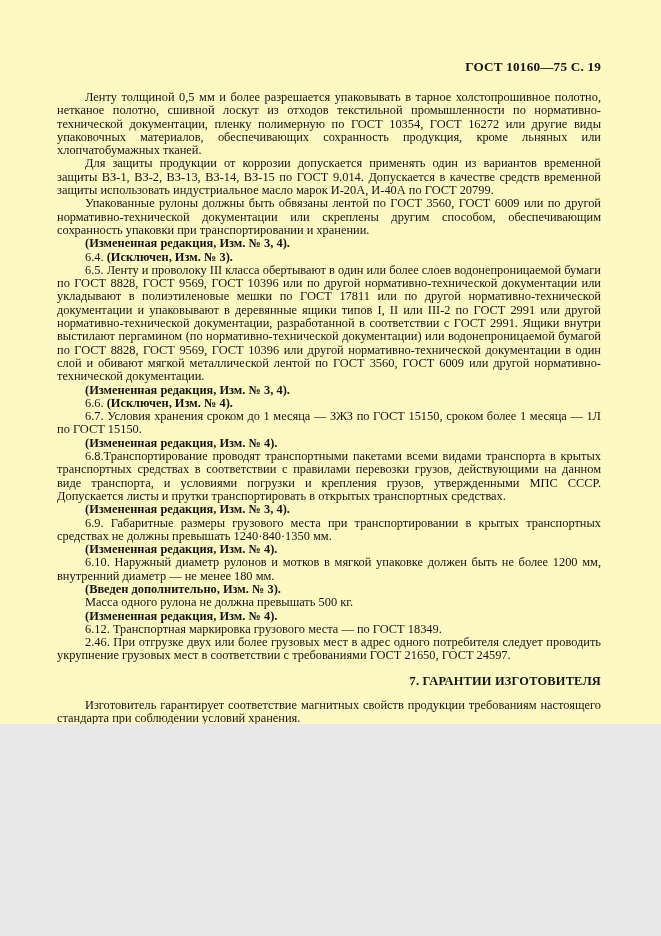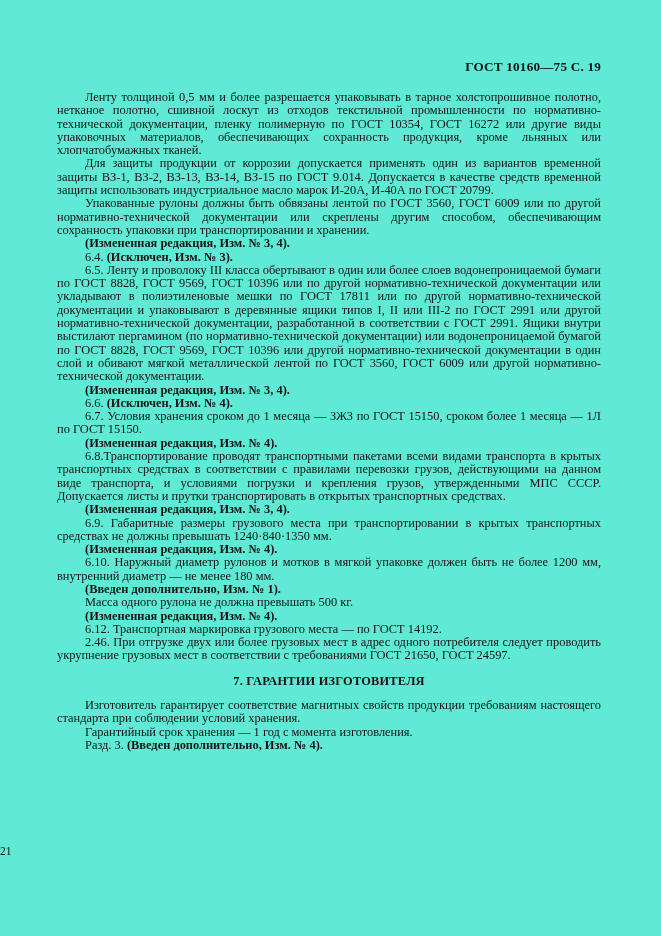--- a/index.html
+++ b/index.html
@@ -3,23 +3,23 @@
 <meta charset="utf-8">
 <style>
   html, body {
     margin: 0;
     padding: 0;
     background: #e8e8e8;
   }
   .page {
     position: relative;
     width: 661px;
-    height: 936px;
+    height: 724px;
     margin: 0 auto;
-    background: #5eead4;
+    background: #fef9c3;
     box-sizing: border-box;
     padding: 60px 60px 0 57px;
     font-family: "Liberation Serif", "DejaVu Serif", serif;
     color: #141414;
     overflow: hidden;
   }
   .doc-header {
     text-align: right;
     font-weight: bold;
     font-size: 13.2px;
@@ -30,21 +30,21 @@
   .doc-body {
     font-size: 12.4px;
     line-height: 13.3px;
   }
   .doc-body p {
     margin: 0;
     text-align: justify;
     text-indent: 28px;
   }
   .doc-body p.heading {
-    text-align: center;
+    text-align: right;
     text-indent: 0;
     font-weight: bold;
     margin-top: 12px;
     margin-bottom: 11px;
     letter-spacing: 0.2px;
   }
   .bold {
     font-weight: bold;
   }
   .doc-footer {
@@ -73,24 +73,24 @@
       <p class="para"><span>6.5. Ленту и проволоку III класса обертывают в один или более слоев водонепроницаемой бумаги по ГОСТ 8828, ГОСТ 9569, ГОСТ 10396 или по другой нормативно-технической документации или укладывают в полиэтиленовые мешки по ГОСТ 17811 или по другой нормативно-технической документации и упаковывают в деревянные ящики типов I, II или III-2 по ГОСТ 2991 или другой нормативно-технической документации, разработанной в соответствии с ГОСТ 2991. Ящики внутри выстилают пергамином (по нормативно-технической документации) или водонепроницаемой бумагой по ГОСТ 8828, ГОСТ 9569, ГОСТ 10396 или другой нормативно-технической документации в один слой и обивают мягкой металлической лентой по ГОСТ 3560, ГОСТ 6009 или другой нормативно-технической документации.</span></p>
       <p class="para"><span class="bold">(Измененная редакция, Изм. № 3, 4).</span></p>
       <p class="para"><span>6.6. </span><span class="bold">(Исключен, Изм. № 4).</span></p>
       <p class="para"><span>6.7. Условия хранения сроком до 1 месяца — ЗЖЗ по ГОСТ 15150, сроком более 1 месяца — 1Л по ГОСТ 15150.</span></p>
       <p class="para"><span class="bold">(Измененная редакция, Изм. № 4).</span></p>
       <p class="para"><span>6.8.Транспортирование проводят транспортными пакетами всеми видами транспорта в крытых транспортных средствах в соответствии с правилами перевозки грузов, действующими на данном виде транспорта, и условиями погрузки и крепления грузов, утвержденными МПС СССР. Допускается листы и прутки транспортировать в открытых транспортных средствах.</span></p>
       <p class="para"><span class="bold">(Измененная редакция, Изм. № 3, 4).</span></p>
       <p class="para"><span>6.9. Габаритные размеры грузового места при транспортировании в крытых транспортных средствах не должны превышать 1240·840·1350 мм.</span></p>
       <p class="para"><span class="bold">(Измененная редакция, Изм. № 4).</span></p>
       <p class="para"><span>6.10. Наружный диаметр рулонов и мотков в мягкой упаковке должен быть не более 1200 мм, внутренний диаметр — не менее 180 мм.</span></p>
-      <p class="para"><span class="bold">(Введен дополнительно, Изм. № 1).</span></p>
+      <p class="para"><span class="bold">(Введен дополнительно, Изм. № 3).</span></p>
       <p class="para"><span>Масса одного рулона не должна превышать 500 кг.</span></p>
       <p class="para"><span class="bold">(Измененная редакция, Изм. № 4).</span></p>
-      <p class="para"><span>6.12. Транспортная маркировка грузового места — по ГОСТ 14192.</span></p>
+      <p class="para"><span>6.12. Транспортная маркировка грузового места — по ГОСТ 18349.</span></p>
       <p class="para"><span>2.46. При отгрузке двух или более грузовых мест в адрес одного потребителя следует проводить укрупнение грузовых мест в соответствии с требованиями ГОСТ 21650, ГОСТ 24597.</span></p>
       <p class="heading"><span class="bold">7. ГАРАНТИИ ИЗГОТОВИТЕЛЯ</span></p>
       <p class="para"><span>Изготовитель гарантирует соответствие магнитных свойств продукции требованиям настоящего стандарта при соблюдении условий хранения.</span></p>
       <p class="para"><span>Гарантийный срок хранения — 1 год с момента изготовления.</span></p>
       <p class="para"><span>Разд. 3. </span><span class="bold">(Введен дополнительно, Изм. № 4).</span></p>
     </div>
 
   <div class="doc-footer">
     <span>21</span>
   </div>

